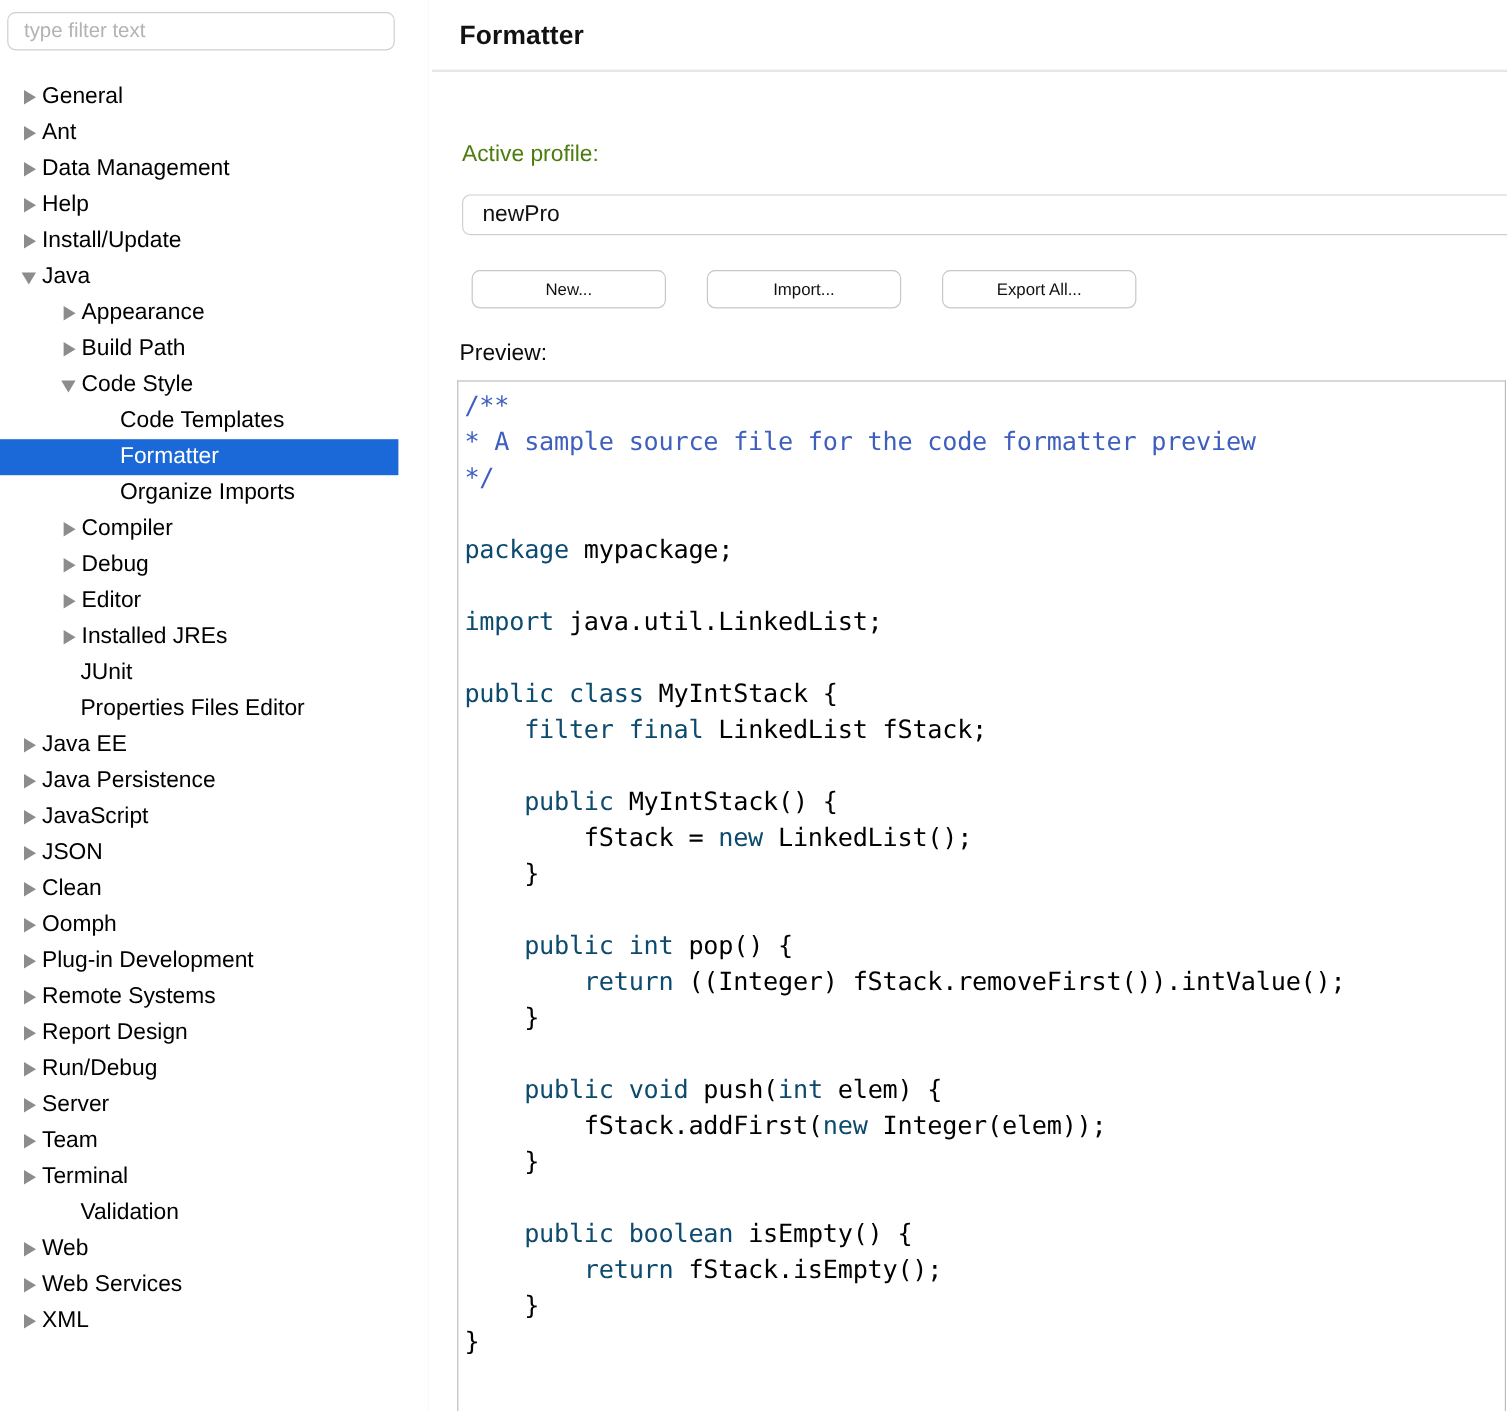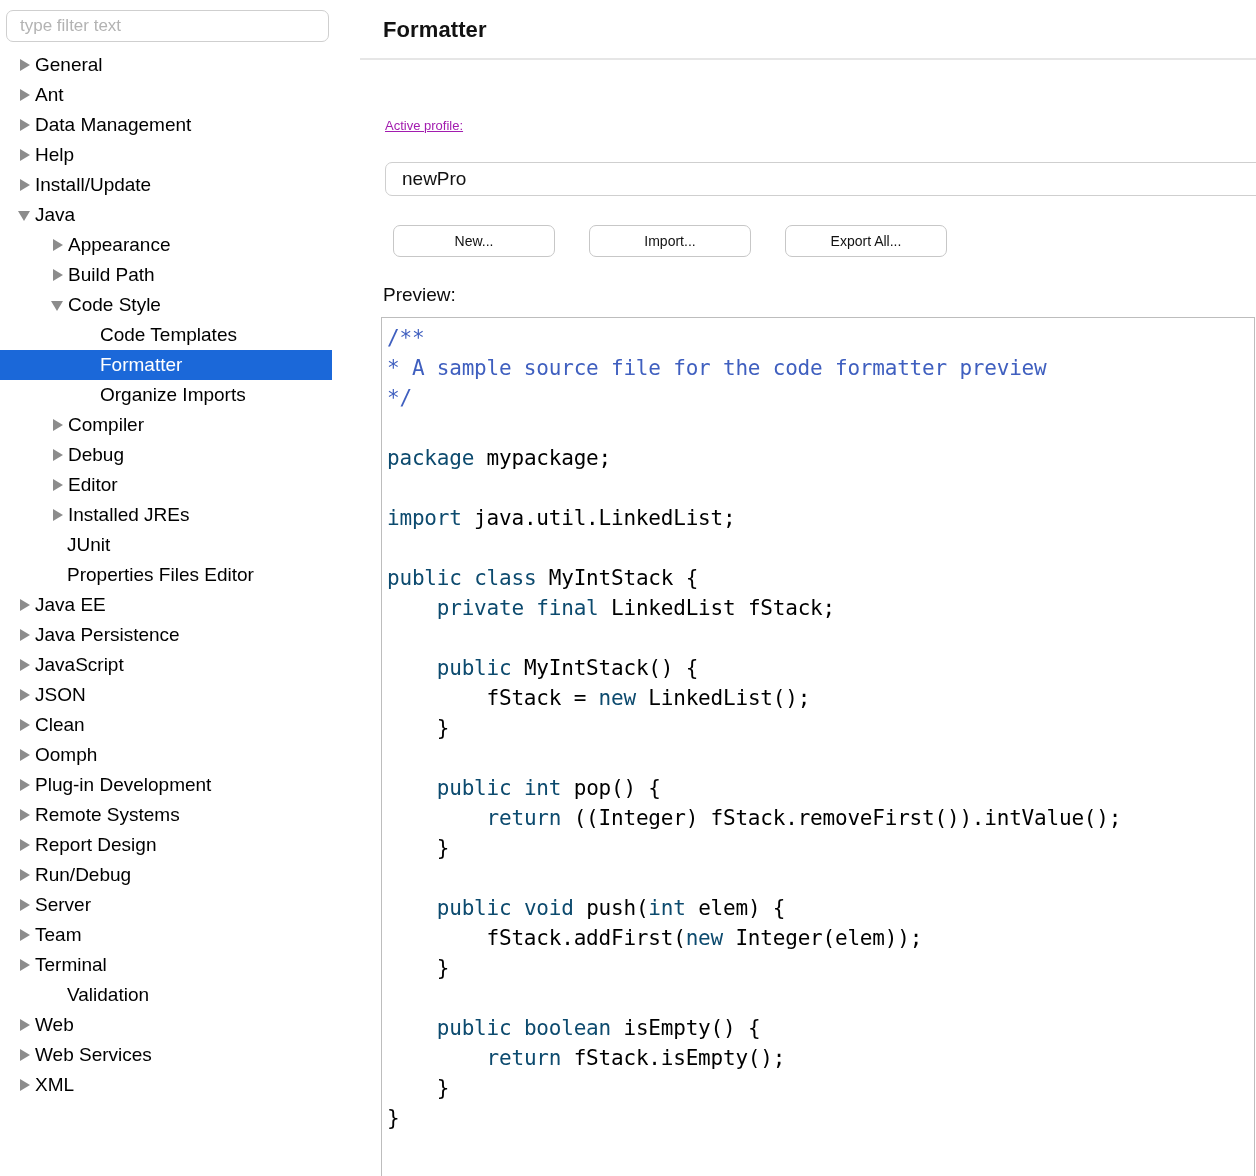--- a/index.html
+++ b/index.html
@@ -43,21 +43,21 @@
     background: #ffffff;
     font-family: "Liberation Sans", sans-serif;
     font-size: 17px;
     color: #222;
     padding: 0 13px;
     outline: none;
   }
   #filter-input::placeholder { color: #b3b3b3; }
 
   #tree {
-    margin-top: 8px;
+    margin-top: 24px;
     user-select: none;
   }
   .tree-row {
     height: 30px;
     line-height: 30px;
     display: flex;
     align-items: center;
     font-size: 19px;
     color: #000000;
     white-space: nowrap;
@@ -115,23 +115,22 @@
   #panel-divider {
     position: absolute;
     left: 3px; top: 58px;
     width: 896px; height: 2px;
     background: #e6e6e6;
   }
 
   #profile-label {
     position: absolute;
     left: 28px; top: 118px;
-    font-size: 13px;
-    color: #a21caf;
-    text-decoration: underline;
+    font-size: 19px;
+    color: #4d7c0f;
   }
   #profile-combo {
     position: absolute;
     left: 28px; top: 162px;
     width: 890px;
     height: 34px;
     border: 1px solid #cfcfcf;
     border-radius: 7px;
     background: #ffffff;
     display: flex;
@@ -388,21 +387,21 @@
     <div id="preview-box">
       <div id="code"><span class="cmt">/**</span>
 <span class="cmt">* A sample source file for the code formatter preview</span>
 <span class="cmt">*/</span>
 
 <span class="kw">package</span> mypackage;
 
 <span class="kw">import</span> java.util.LinkedList;
 
 <span class="kw">public</span> <span class="kw">class</span> MyIntStack {
-    <span class="kw">private</span> <span class="kw">final</span> LinkedList fStack;
+    <span class="kw">filter</span> <span class="kw">final</span> LinkedList fStack;
 
     <span class="kw">public</span> MyIntStack() {
         fStack = <span class="kw">new</span> LinkedList();
     }
 
     <span class="kw">public</span> <span class="kw">int</span> pop() {
         <span class="kw">return</span> ((Integer) fStack.removeFirst()).intValue();
     }
 
     <span class="kw">public</span> <span class="kw">void</span> push(<span class="kw">int</span> elem) {

